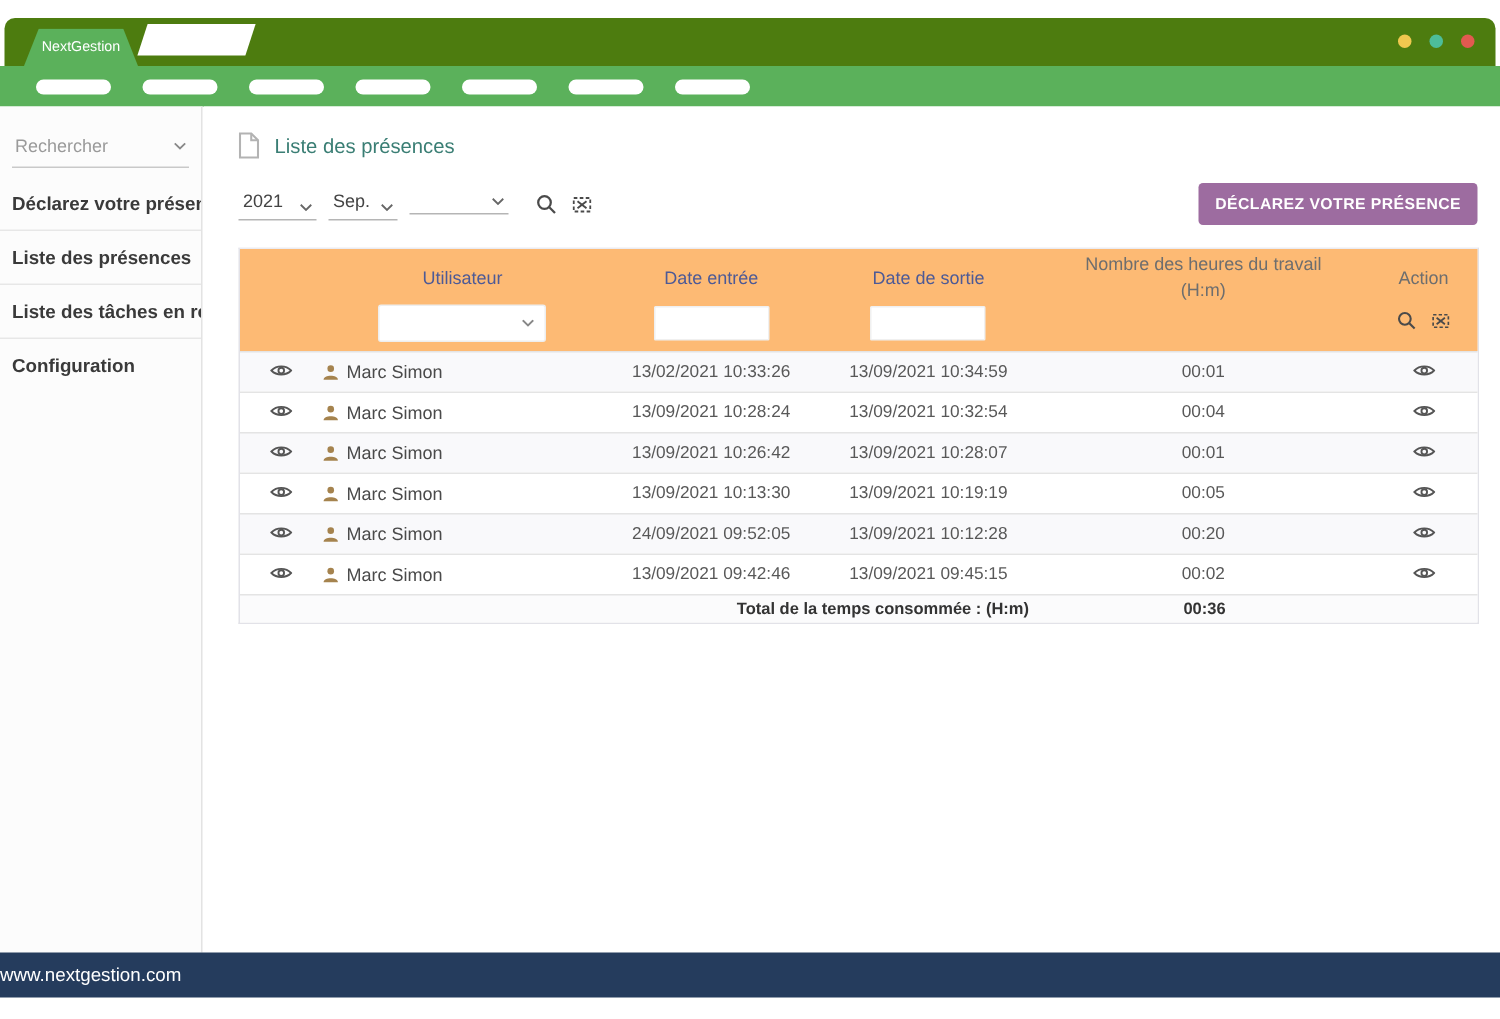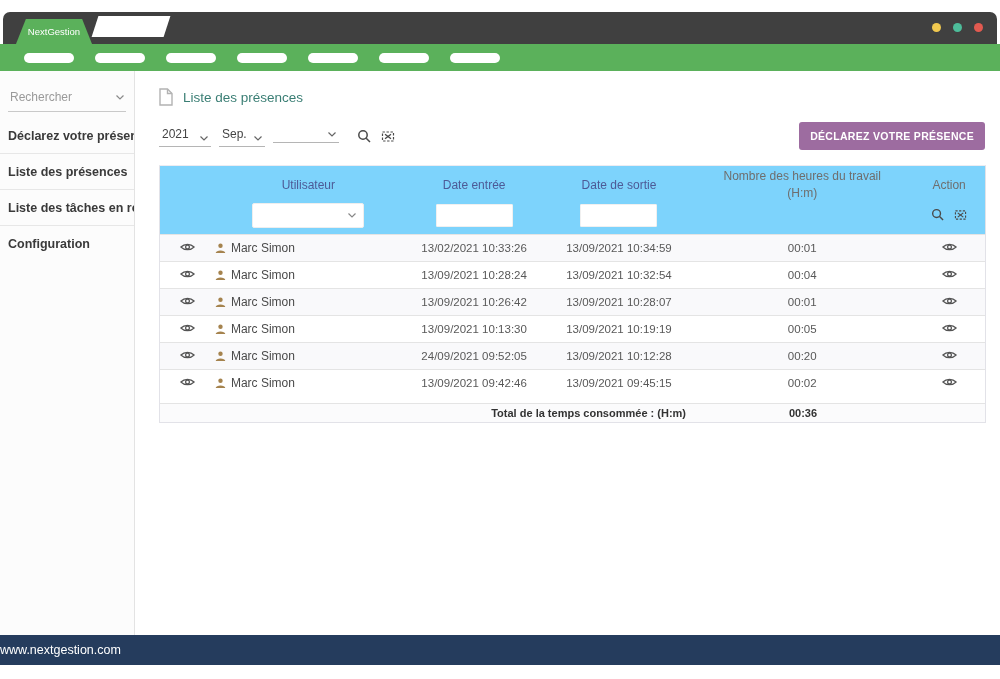--- a/index.html
+++ b/index.html
@@ -2,21 +2,21 @@
 <html><head>
 <meta charset="utf-8">
 <style>
   * { margin:0; padding:0; box-sizing:border-box; }
   html,body { background:#fff; }
   body { font-family:"Liberation Sans", sans-serif; }
   .window { position:relative; width:1000px; height:679px; background:#fff; overflow:hidden; }
 
   
   .titlebar { position:absolute; top:12px; left:3px; right:3px; height:32px;
-              background:#404040; border-radius:7px 7px 0 0; }
+              background:#4d7c0f; border-radius:7px 7px 0 0; }
   .brand-tab { position:absolute; left:13px; bottom:0; width:76px; height:25px;
                background:#5BB15B; color:#fff; font-size:9.5px; text-align:center;
                line-height:26px; clip-path:polygon(13% 0, 87% 0, 100% 100%, 0 100%); }
   .ghost-tab { position:absolute; left:92px; top:4px; width:72px; height:21px;
                background:#fff; transform:skewX(-18deg); }
   .dots { position:absolute; right:14px; top:11px; display:flex; gap:12px; }
   .dot { width:9px; height:9px; border-radius:50%; }
 
   
   .navbar { position:absolute; top:44px; left:0; right:0; height:27px; background:#5BB15B;
@@ -53,41 +53,41 @@
                  letter-spacing:.3px; padding:8px 11px; cursor:default; }
 
   
   .chev { width:8px; height:5px; display:inline-block; }
 
   
   .grid { margin:15px 0 0 23px; width:827px; border:1px solid #e2e2e8; border-top:1px solid #ececf2; }
   .trow { display:flex; align-items:center; }
   .c0{width:55px;} .c1{width:187px;} .c2{width:145px;} .c3{width:145px;} .c4{width:222px;} .c5{width:72px;}
   .cell { text-align:center; }
-  .ghead { background:#7dd3fc; }
+  .ghead { background:#fdba74; }
   .head-labels { height:37px; font-size:12px; }
   .head-labels .cell { display:flex; align-items:center; justify-content:center; height:100%; }
   .th-blue { color:#4D5A96; }
   .th-gray { color:#6e6e6e; }
   .hours-head { max-width:190px; margin:12px auto; line-height:1.35; }
   .head-filters { height:31px; padding-bottom:6px; }
   .filter-select { width:112px; height:25px; background:#fff; border:1px solid #eee; border-radius:2px;
                    margin:0 auto; display:flex; align-items:center; justify-content:flex-end;
                    padding-right:7px; cursor:default; }
   .filter-input { width:77px; height:23px; background:#fff; border:1px solid #f0f0f0; border-radius:1px;
                   margin:0 auto; display:block; font-size:11px; padding:0 4px; }
   .action-icons { display:flex; justify-content:center; gap:10px; }
 
   .brow { height:27px; font-size:11.5px; color:#585858; border-top:1px solid #e4e4e4; background:#fff; }
   .brow:nth-child(odd) { background:#f9f9fb; }
   .user-cell { display:flex; align-items:center; gap:5px; color:#4a4a4a; font-size:12px; }
   .eye { display:inline-flex; align-items:center; }
 
   .total-row { height:19px; border-top:1px solid #e4e4e4; background:#fbfbfc;
-               font-size:11px; font-weight:bold; color:#333;margin-top:7px; }
+               font-size:11px; font-weight:bold; color:#333; }
   .total-label { width:532px; text-align:right; padding-right:6px;
                  font-family:"Liberation Sans", sans-serif; }
   .total-val { width:222px; text-align:center; }
 
   
   .footer { position:absolute; left:0; right:0; bottom:14px; height:30px; background:#253C5D;
             color:#fff; font-size:12.5px; display:flex; align-items:center; justify-content:flex-start; }
 </style>
 </head>
 <body>

